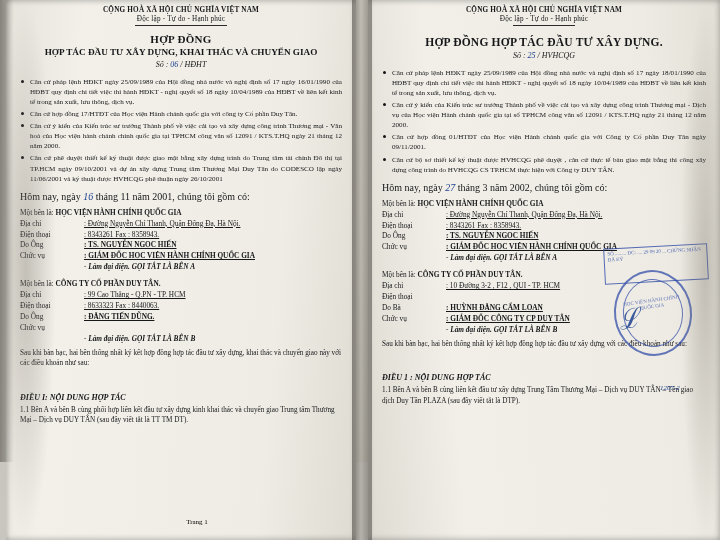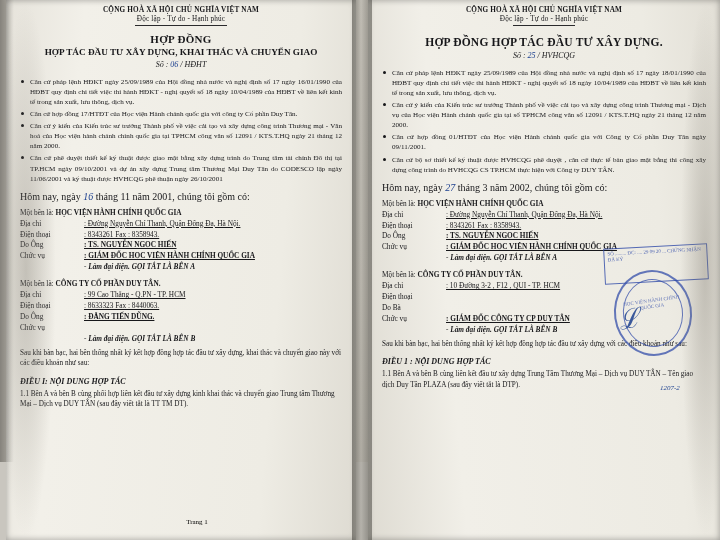--- a/index.html
+++ b/index.html
@@ -52,21 +52,21 @@
     content:"";position:absolute;left:1px;top:3px;width:3px;height:3px;
     background:#17171a;border-radius:50%;
   }
   .sig-line{margin-top:7px;font-size:10px;}
   .party{margin-top:6px;font-size:7.3px;line-height:1.5;}
   .kv{display:flex;}
   .kv .k{width:64px;flex:none;}
   .kv .v{flex:1;text-decoration:underline;}
   .bold{font-weight:bold;}
   .ital{font-style:italic;}
-  .dieu{margin-top:8px;font-size:8px;font-weight:bold;font-style:italic;}
+  .dieu{margin-top:24px;font-size:8px;font-weight:bold;font-style:italic;}
   .clause{margin-top:3px;font-size:7.2px;line-height:1.45;}
   .pagefoot{position:absolute;bottom:14px;left:16px;width:100%;text-align:center;font-size:7px;}
   
   .seal{
     position:absolute;border:2px solid #2e49a8;border-radius:50%;
     color:#2e49a8;opacity:.72;transform:rotate(-8deg);
     font-size:5px;text-align:center;line-height:1.1;padding-top:8px;
   }
   .seal.round{width:74px;height:74px;left:246px;top:270px;}
   .seal .inner-ring{
@@ -234,20 +234,21 @@
           <span class="bold">CÔNG TY CỔ PHẦN DUY TÂN.</span></div>
         <div class="kv">
             <div class="k">Địa chỉ</div>
             <div class="v">: 10 Đường 3-2 , F12 , QUI - TP. HCM</div>
           </div>
         <div class="kv">
             <div class="k">Điện thoại</div>
           </div>
         <div class="kv">
             <div class="k">Do Bà</div>
+            <div class="v bold">: HUỲNH ĐẶNG CẨM LOAN</div>
           </div>
         <div class="kv">
             <div class="k">Chức vụ</div>
             <div class="v bold">: GIÁM ĐỐC CÔNG TY CP DUY TÂN</div>
           </div>
         <div class="ital bold" style="margin-left:64px">- Làm đại diện. GỌI TẮT LÀ BÊN B</div>
       </div>
 
       <div class="clause">Sau khi bàn bạc, hai bên thống nhất ký kết hợp đồng hợp tác đầu tư xây dựng với các điều khoản như sau:</div>
       <div class="dieu">ĐIỀU 1 : NỘI DUNG HỢP TÁC</div>

